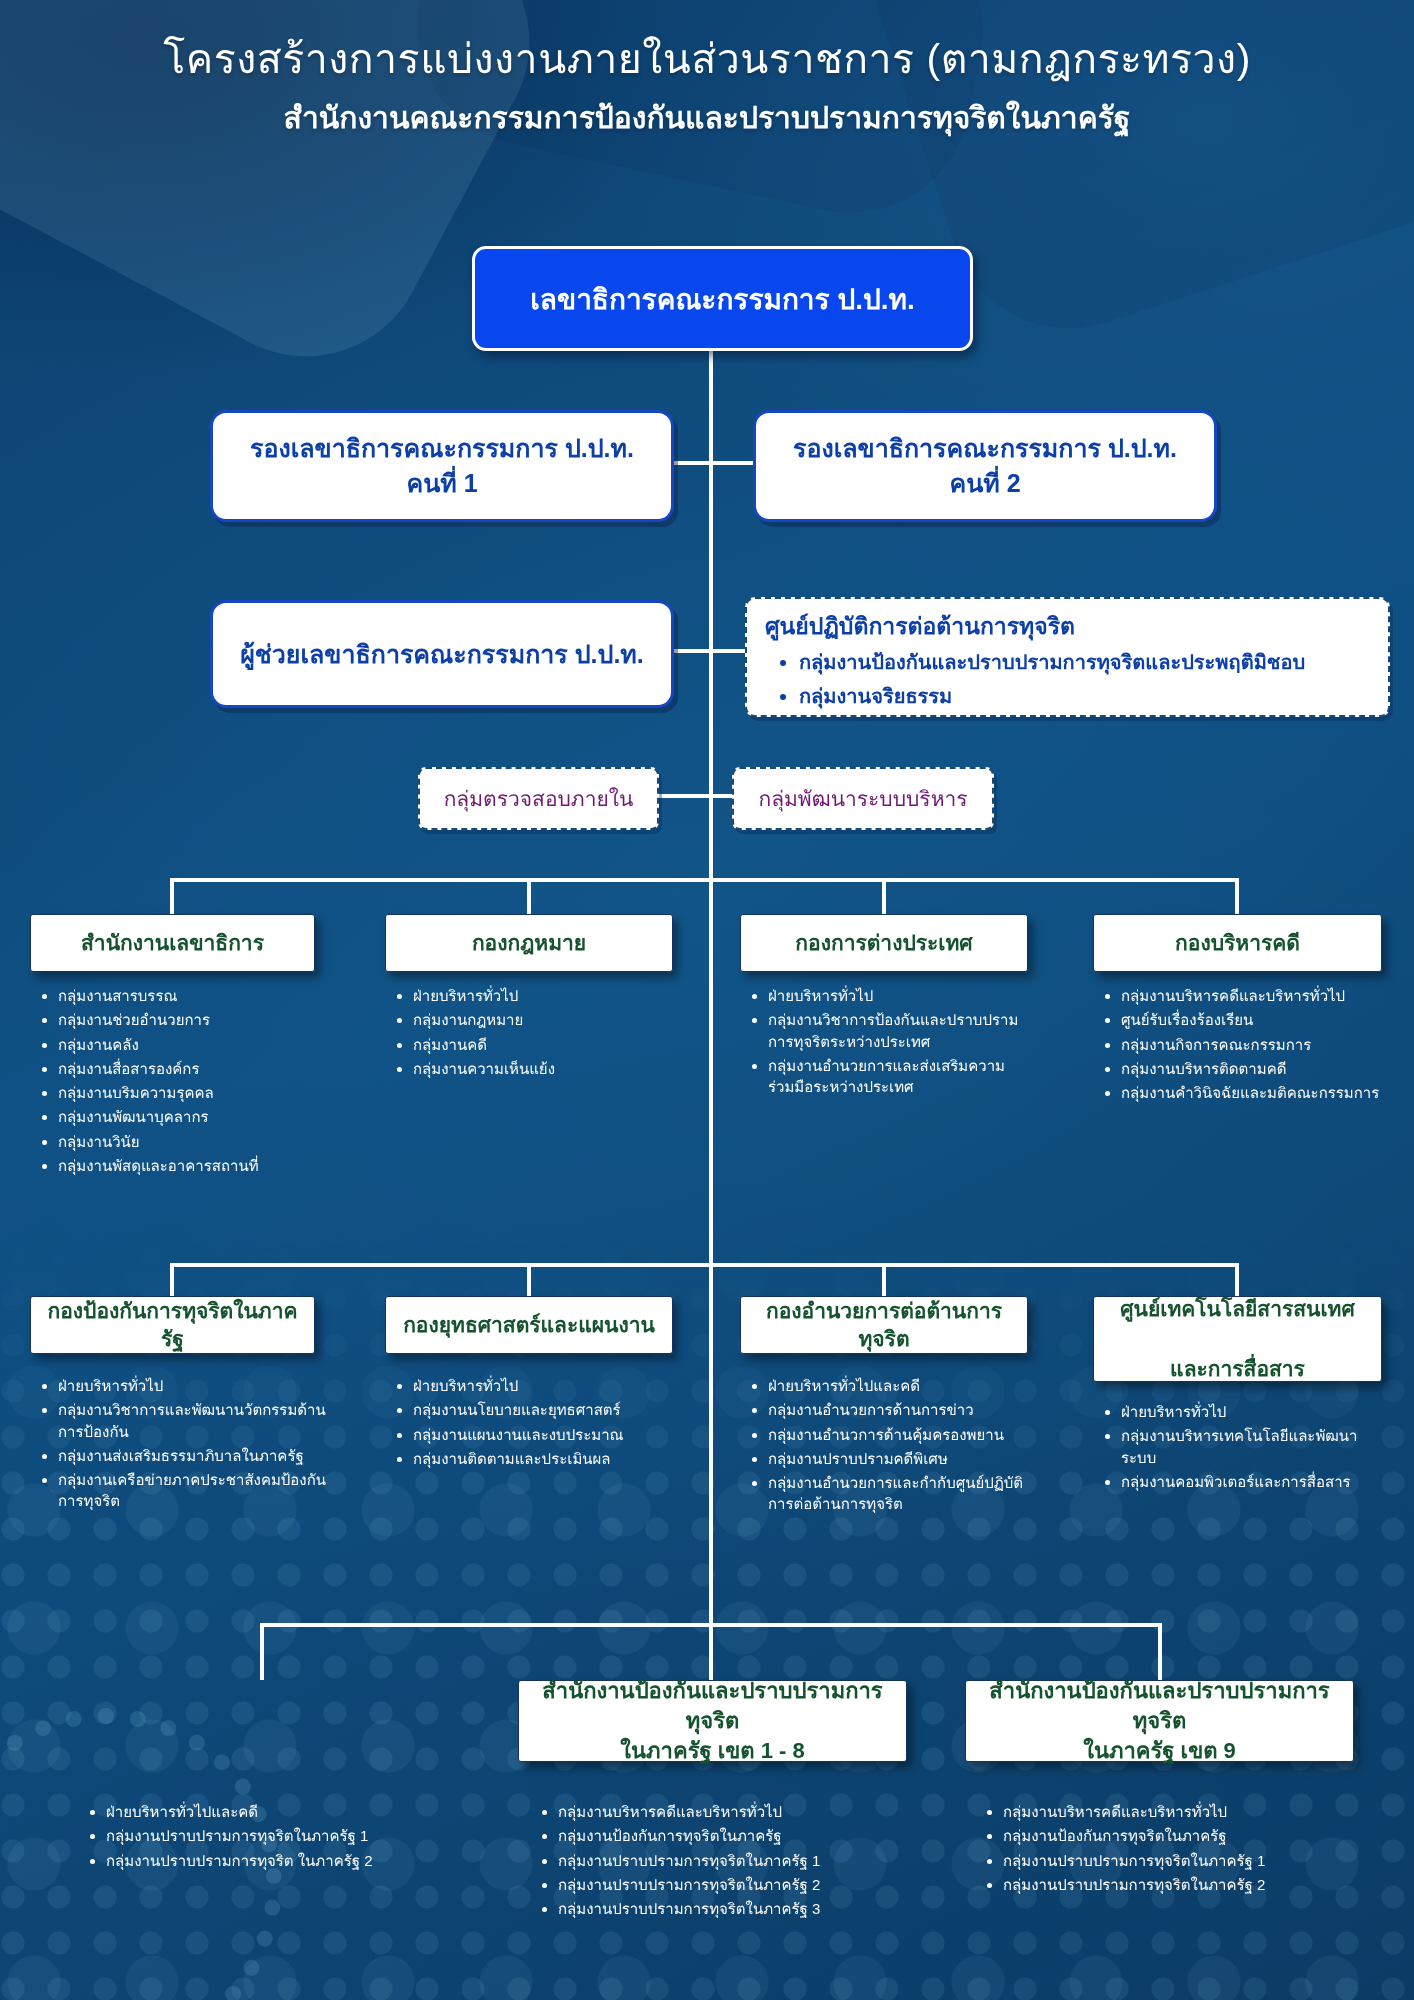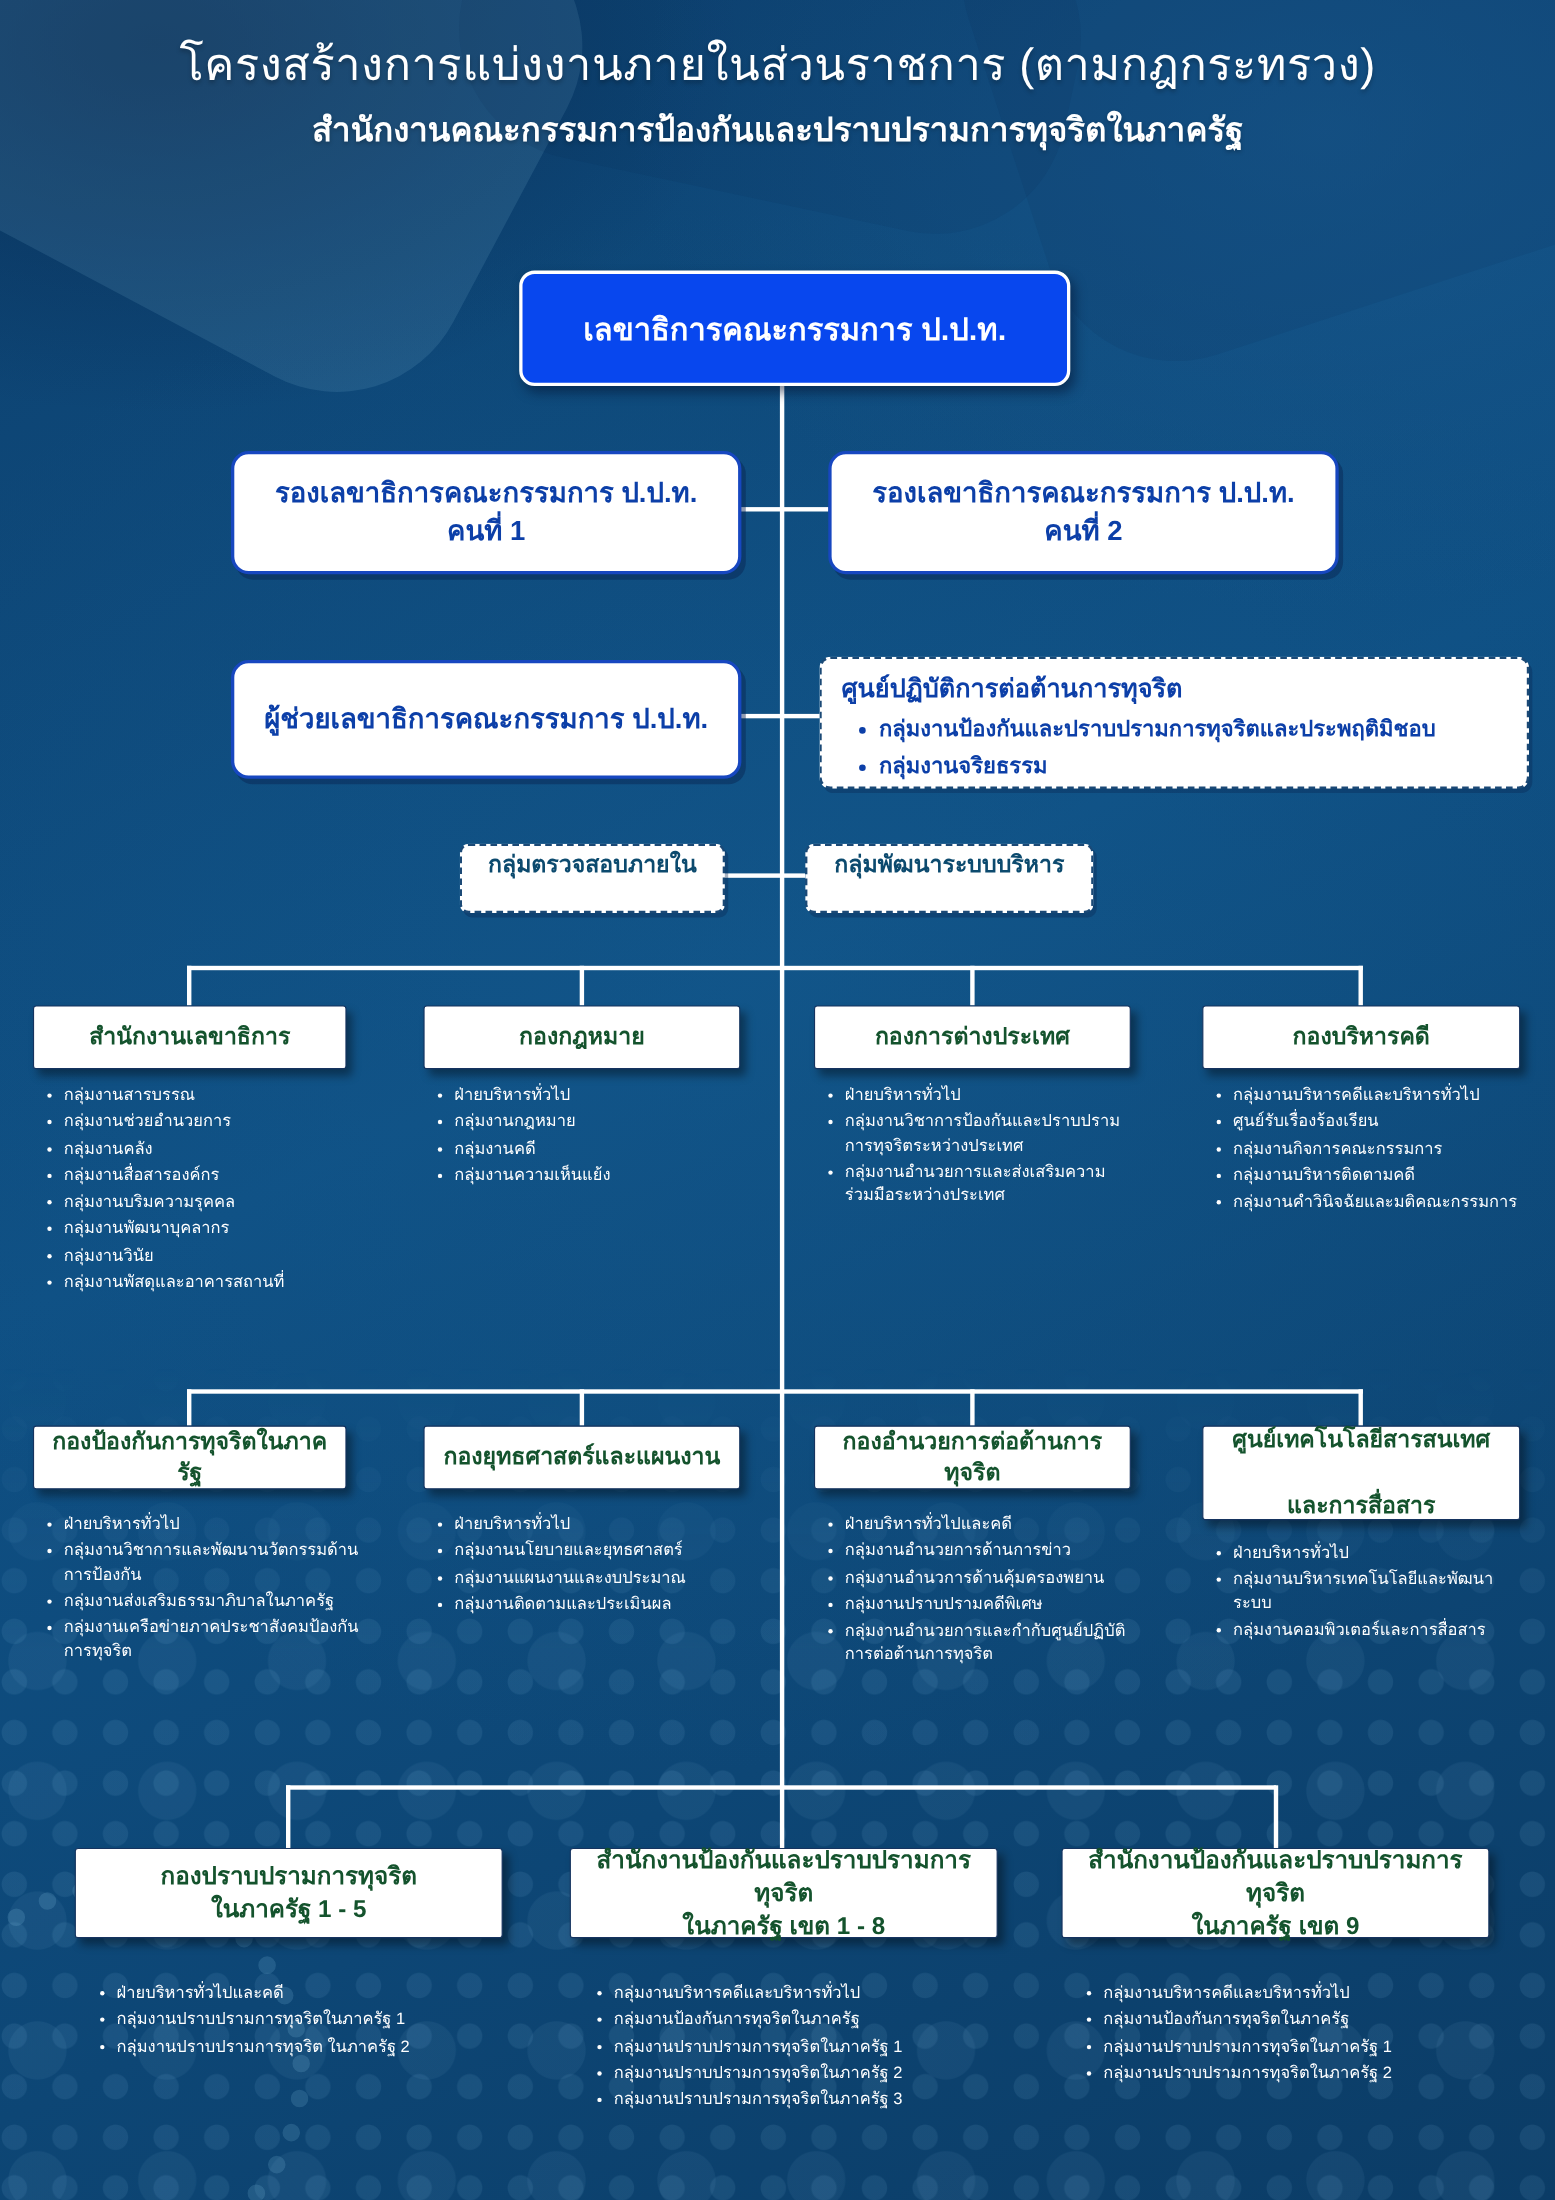--- a/index.html
+++ b/index.html
@@ -43,23 +43,23 @@
     box-shadow:4px 5px 0 rgba(9,36,80,0.45);
   }
   .node-dashed{
     position:absolute;background:#ffffff;border:2px dashed #1b4976;border-radius:10px;
     color:#0c3fa8;box-shadow:3px 4px 0 rgba(9,36,80,0.35);padding:9px 18px 4px 18px;box-sizing:border-box;
   }
   .node-dashed .dtitle{font-weight:800;font-size:23px;}
   .node-dashed ul{margin:2px 0 0 0;padding-left:34px;font-size:20px;font-weight:600;}
   .node-dashed li{margin:2px 0;}
   .node-sm{
-    position:absolute;display:flex;align-items:flex-start;justify-content:center;text-align:center;
-    background:#ffffff;border:2px dashed #1b4976;border-radius:8px;color:#0c4a6e;
-    font-weight:700;font-size:21px;box-shadow:3px 4px 0 rgba(9,36,80,0.35);
+    position:absolute;display:flex;align-items:center;justify-content:center;text-align:center;
+    background:#ffffff;border:2px dashed #1b4976;border-radius:8px;color:#701a75;
+    font-weight:400;font-size:21px;box-shadow:3px 4px 0 rgba(9,36,80,0.35);
   }
   .dept{
     position:absolute;display:flex;flex-direction:column;align-items:center;justify-content:center;
     text-align:center;background:#ffffff;border:1px solid #15335f;border-radius:3px;
     color:#14532d;font-weight:800;font-size:21px;line-height:1.35;
     box-shadow:5px 6px 8px rgba(0,0,0,0.38);padding:2px 6px;box-sizing:border-box;
   }
   .blist{position:absolute;color:#ffffff;font-size:15px;line-height:1.42;}
   .blist ul{margin:0;padding-left:30px;}
   .blist li{margin:3px 0;overflow-wrap:break-word;}
@@ -222,24 +222,20 @@
     </ul>
   </div>
   <div class="blist" style="left:1091px;top:1398px;width:290px;">
     <ul>
       <li>ฝ่ายบริหารทั่วไป</li>
       <li>กลุ่มงานบริหารเทคโนโลยีและพัฒนาระบบ</li>
       <li>กลุ่มงานคอมพิวเตอร์และการสื่อสาร</li>
     </ul>
   </div>
 
-  <div class="dept" style="left:68px;top:1680px;width:389px;height:82px;font-size:22px;">
-    <span>กองปราบปรามการทุจริต</span>
-    <span>ในภาครัฐ 1 - 5</span>
-  </div>
   <div class="dept" style="left:518px;top:1680px;width:389px;height:82px;font-size:22px;">
     <span>สำนักงานป้องกันและปราบปรามการทุจริต</span>
     <span>ในภาครัฐ เขต 1 - 8</span>
   </div>
   <div class="dept" style="left:965px;top:1680px;width:389px;height:82px;font-size:22px;">
     <span>สำนักงานป้องกันและปราบปรามการทุจริต</span>
     <span>ในภาครัฐ เขต 9</span>
   </div>
 
   <div class="blist" style="left:76px;top:1798px;width:380px;">

